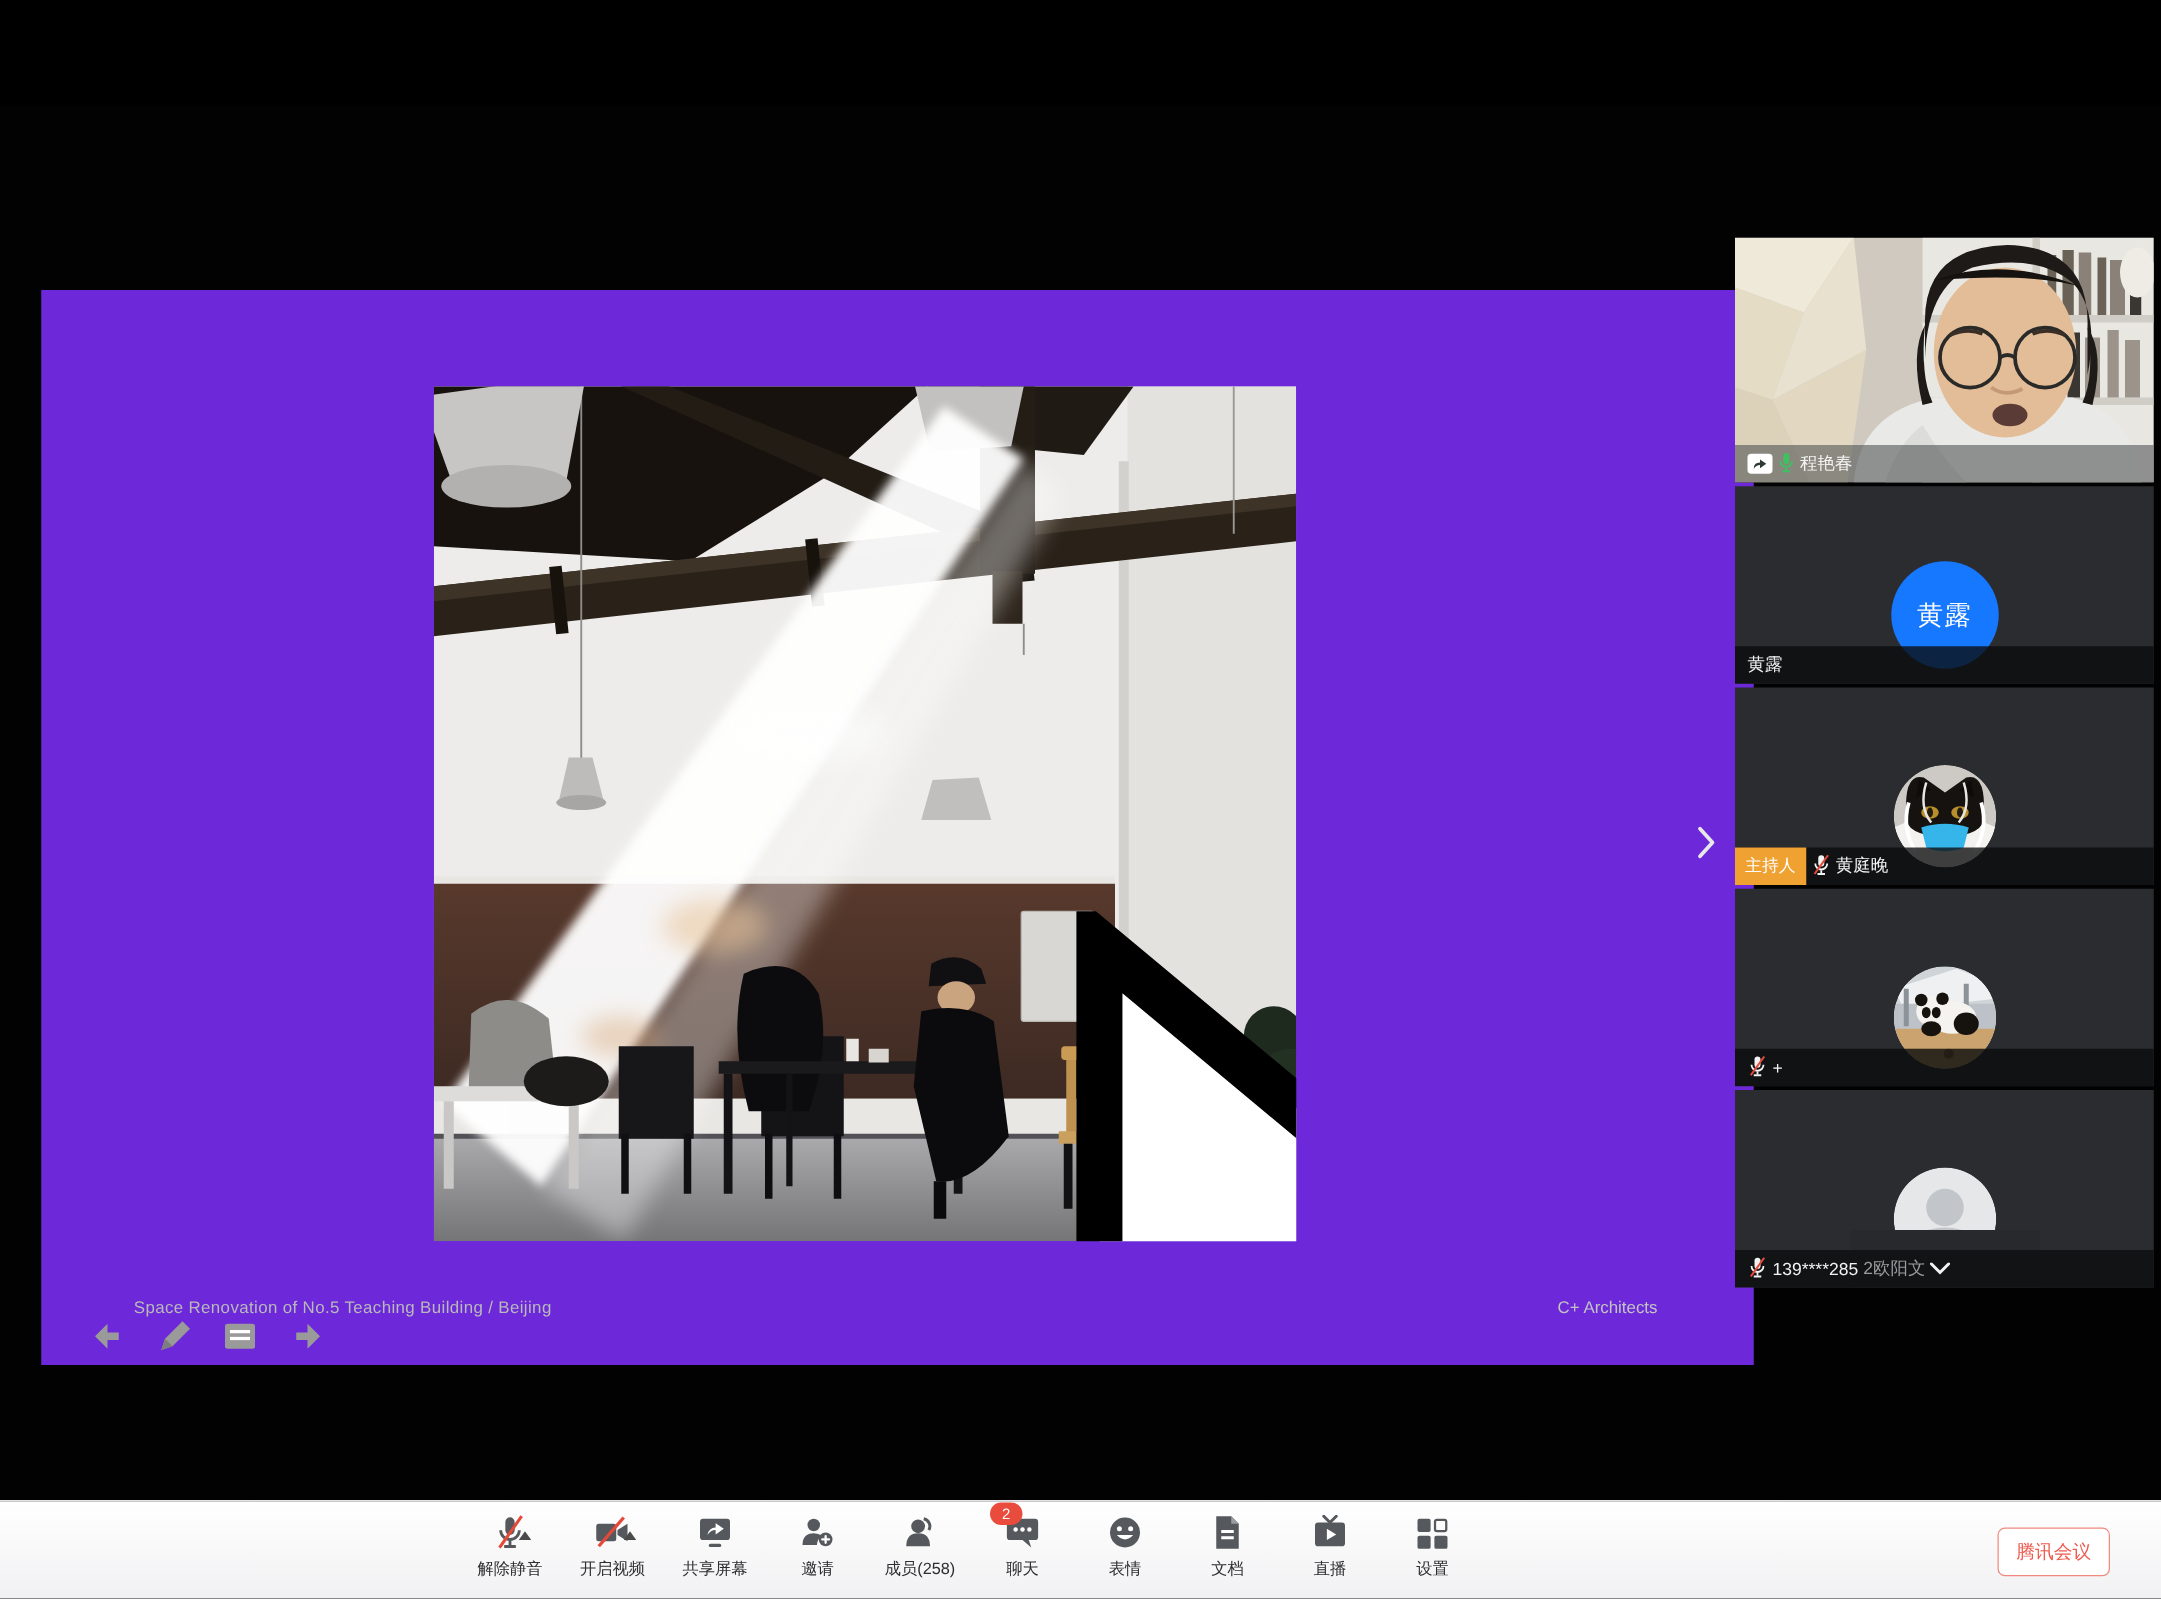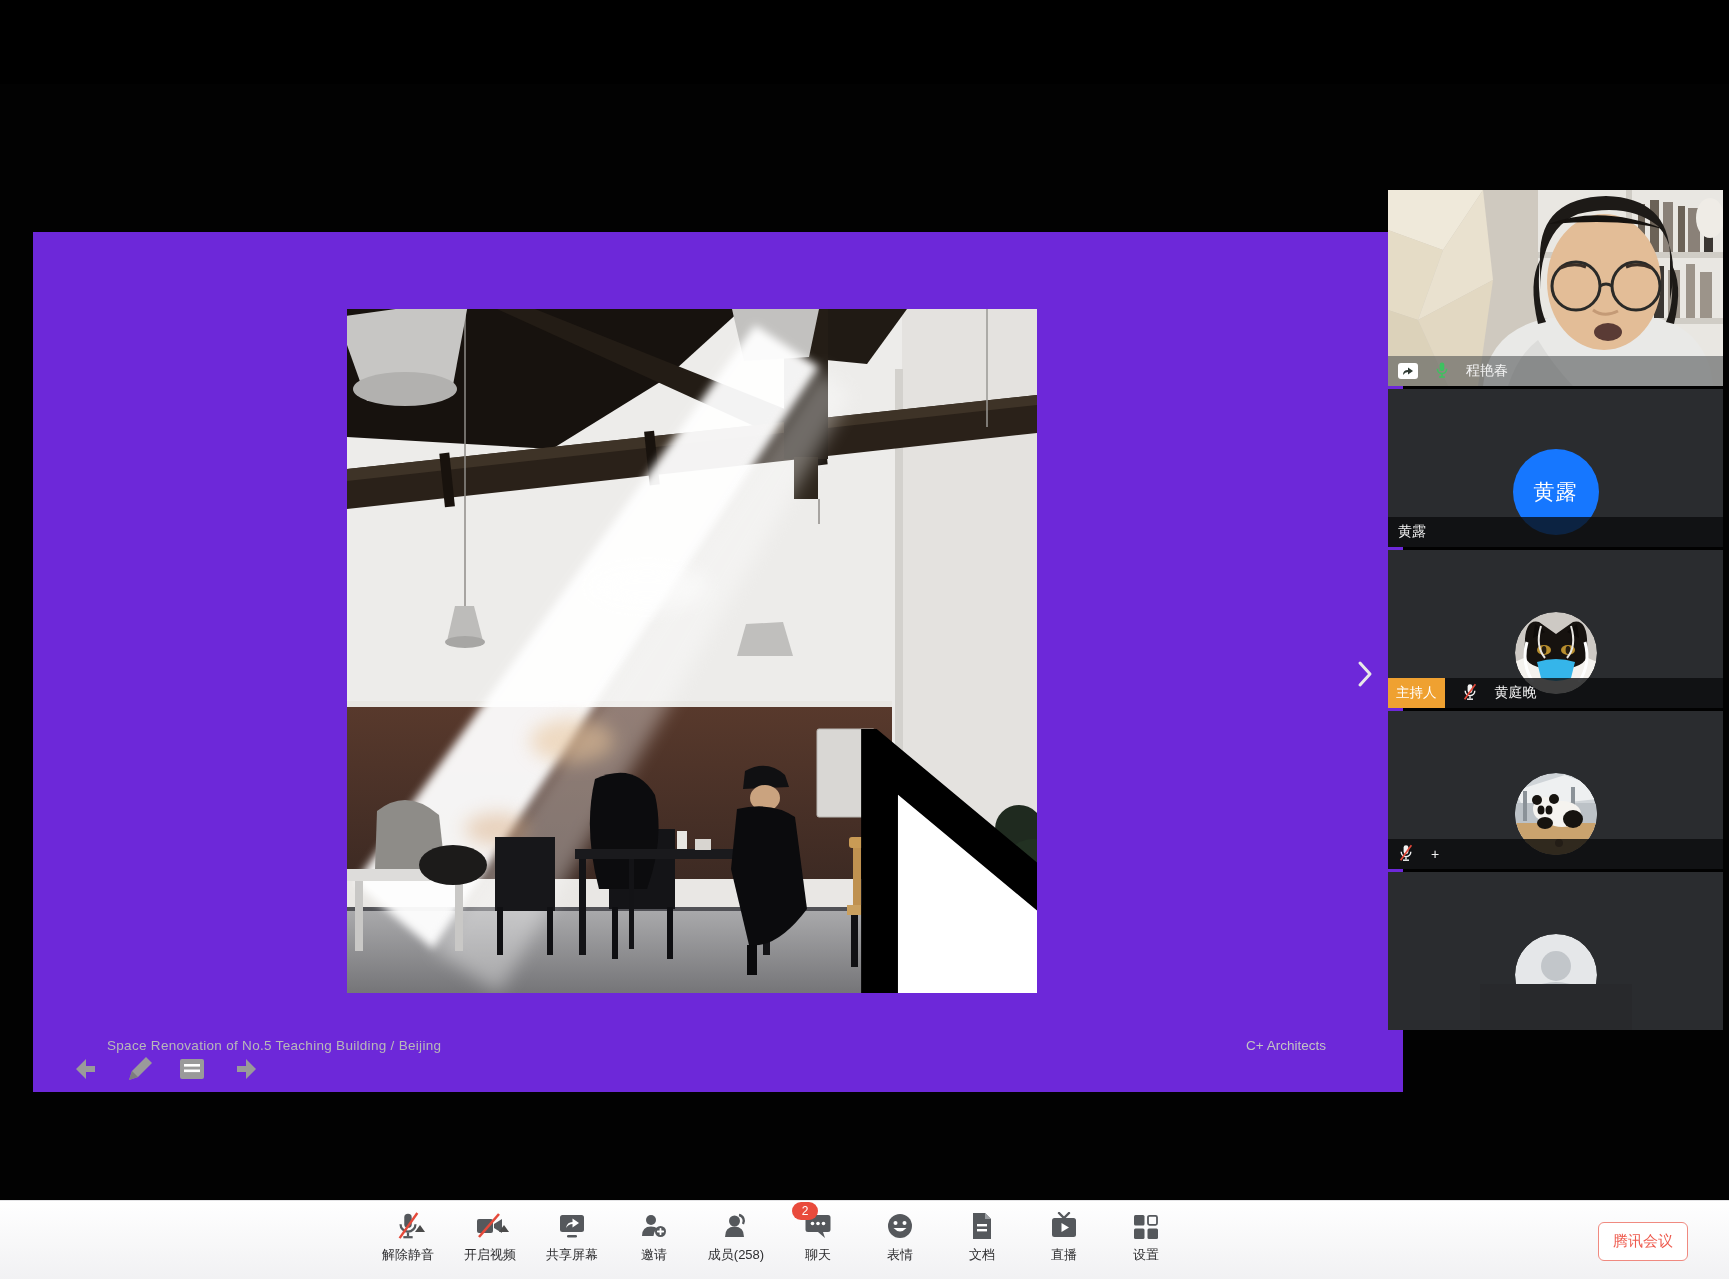--- a/index.html
+++ b/index.html
@@ -30,21 +30,21 @@
   .slide-credit{position:absolute;right:77px;top:806px;font-size:13.5px;color:#c3c3c3;}
   .slide-nav{position:absolute;left:40px;top:822px;display:flex;align-items:center;gap:22px;}
   .slide-nav .nv{width:30px;height:30px;display:flex;align-items:center;justify-content:center;cursor:pointer;}
   .expand-btn{position:absolute;left:1350px;top:560px;width:30px;height:60px;display:flex;
               align-items:center;justify-content:center;cursor:pointer;}
   
   .sidebar{position:absolute;left:1388px;top:106px;width:335px;display:flex;flex-direction:column;gap:3px;}
   .tile{position:relative;background:#2a2c2f;height:158px;overflow:hidden;}
   .tile.video{height:196px;}
   .namebar{position:absolute;left:0;right:0;bottom:0;height:30px;background:rgba(10,11,13,.78);
-           display:flex;align-items:center;gap:17px;padding:0 10px;color:#f2f2f2;font-size:14px;z-index:3;}
+           display:flex;align-items:center;gap:4px;padding:0 10px;color:#f2f2f2;font-size:14px;z-index:3;}
   .tile.video .namebar{background:rgba(70,72,74,.55);}
   .avatar-circle{position:absolute;left:50%;top:72px;transform:translate(-50%,0);border-radius:50%;}
   .avatar-blue{width:86px;height:86px;top:60px;display:flex;align-items:center;justify-content:center;
                color:#fff;font-size:21px;letter-spacing:1px;}
   .avatar-img{width:82px;height:82px;top:62px;overflow:hidden;}
   .avatar-img svg{display:block;width:100%;height:100%;}
   .host-badge{height:30px;display:flex;align-items:center;padding:0 8px;color:#fff;font-size:13.5px;
               margin-left:-10px;}
   .dim{color:#9a9c9e;}
   .popup-overlay{position:absolute;left:92px;bottom:0;width:152px;height:46px;background:#28292c;z-index:2;}
@@ -377,20 +377,38 @@
 
       <div class="tile">
         <div class="avatar-circle avatar-img">
           <svg viewBox="0 0 82 82">
             <circle cx="41" cy="41" r="41" fill="#e5e7e9"></circle>
             <circle cx="41" cy="32" r="15" fill="#c2c6ca"></circle>
             <path d="M14 72 Q14 48 41 48 Q68 48 68 72 Q55 80 41 80 Q27 80 14 72 Z" fill="#c2c6ca"></path>
           </svg>
         </div>
         <div class="popup-overlay"></div>
+        <div class="namebar" style="background:rgba(14,15,16,.85)">
+          <span>
+            <svg width="16" height="18" viewBox="0 0 24 30">
+                <rect x="8" y="2" width="8" height="15" rx="4" fill="#f2f2f2"></rect>
+                <path d="M4 13 a8 8 0 0 0 16 0" fill="none" stroke="#f2f2f2" stroke-width="2.4"></path>
+                <line x1="12" y1="22" x2="12" y2="26" stroke="#f2f2f2" stroke-width="2.4"></line>
+                <line x1="7" y1="27" x2="17" y2="27" stroke="#f2f2f2" stroke-width="2.4"></line>
+                <line x1="3" y1="27" x2="21" y2="2" stroke="#e5493a" stroke-width="2.8"></line>
+              </svg>
+          </span>
+          <span>139****285</span>
+            <span class="dim">2欧阳文</span>
+          <span>
+            <svg width="16" height="10" viewBox="0 0 16 10">
+                <path d="M1 1 L8 8 L15 1" fill="none" stroke="#f2f2f2" stroke-width="2.4" stroke-linecap="round"></path>
+              </svg>
+          </span>
+        </div>
       </div>
     </div>
   </div>
 
   <div class="bottombar">
     <div class="tb-group">
 
       <div class="tb-item">
         <span class="tb-icon">
           <svg width="26" height="28" viewBox="0 0 26 30">

